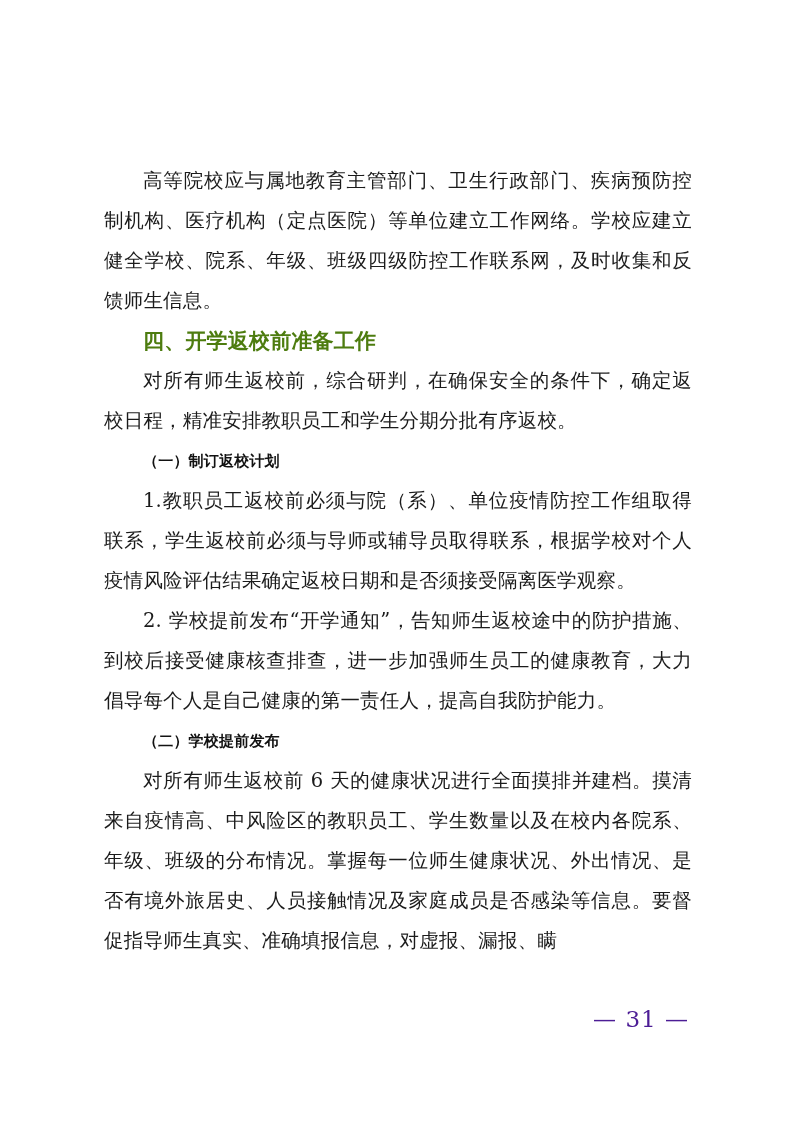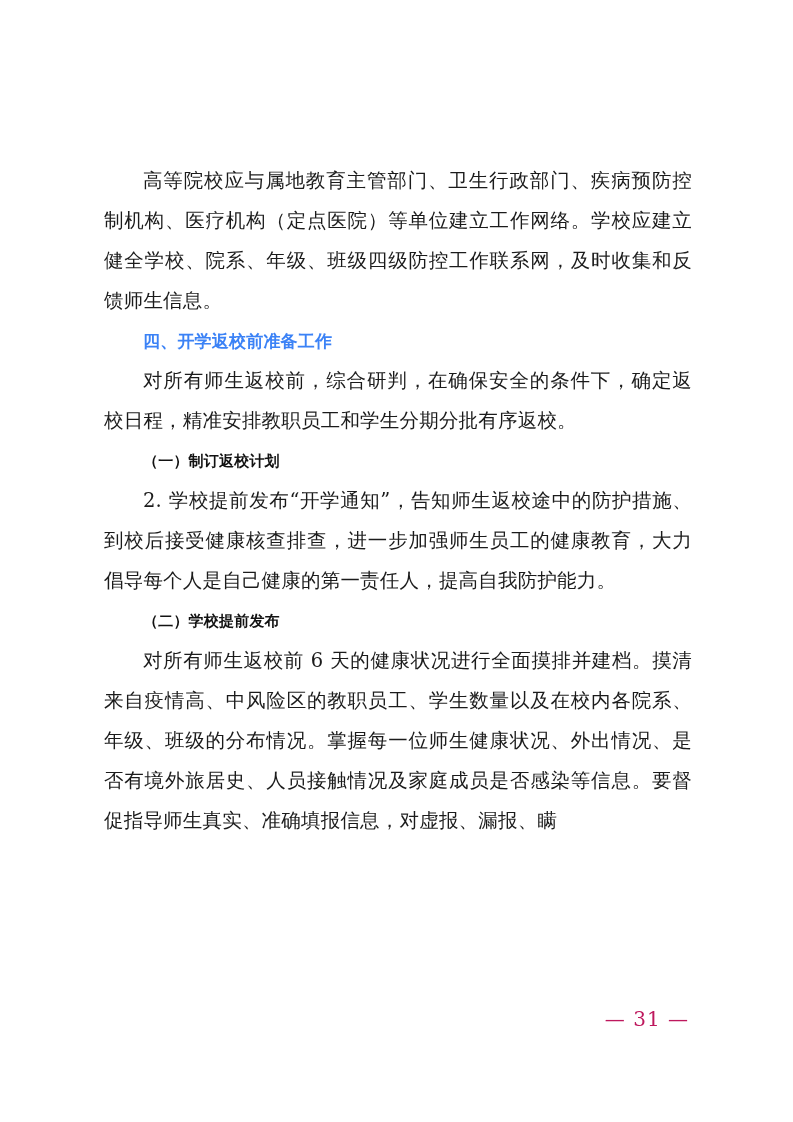--- a/index.html
+++ b/index.html
@@ -36,64 +36,65 @@
     text-align: justify;
     text-justify: inter-ideograph;
     letter-spacing: 0.2px;
     color: #1b1b1b;
   }
   p.body-text {
     text-indent: 39px;
   }
   h2.heading {
     margin: 0;
-    font-size: 17px;
+    font-size: 21px;
     line-height: 40px;
     font-weight: bold;
     text-indent: 39px;
     letter-spacing: 0.2px;
     font-family: "DejaVu Sans", "Liberation Sans", sans-serif;
-    color: #3b82f6;
+    color: #4d7c0f;
   }
   h3.subheading {
     margin: 0;
     font-size: 15px;
     line-height: 40px;
     font-weight: bold;
     text-indent: 39px;
     letter-spacing: 0.2px;
     font-family: "DejaVu Sans", "Liberation Sans", sans-serif;
     color: #121212;
   }
   .page-number {
     position: absolute;
     left: 0;
     top: 975px;
     width: 689px;
     text-align: right;
-    font-size: 20px;
+    font-size: 23px;
     line-height: 30px;
-    color: #be185d;
+    color: #4c1d95;
     letter-spacing: 1px;
   }
 </style>
 </head>
 <body>
 
 <div class="page">
   <div class="content">
 
     <p class="body-text">高等院校应与属地教育主管部门、卫生行政部门、疾病预防控制机构、医疗机构（定点医院）等单位建立工作网络。学校应建立健全学校、院系、年级、班级四级防控工作联系网，及时收集和反馈师生信息。</p>
 
     <h2 class="heading">四、开学返校前准备工作</h2>
 
     <p class="body-text">对所有师生返校前，综合研判，在确保安全的条件下，确定返校日程，精准安排教职员工和学生分期分批有序返校。</p>
 
     <h3 class="subheading">（一）制订返校计划</h3>
 
+    <p class="body-text">1.教职员工返校前必须与院（系）、单位疫情防控工作组取得联系，学生返校前必须与导师或辅导员取得联系，根据学校对个人疫情风险评估结果确定返校日期和是否须接受隔离医学观察。</p>
 
     <p class="body-text">2. 学校提前发布“开学通知”，告知师生返校途中的防护措施、到校后接受健康核查排查，进一步加强师生员工的健康教育，大力倡导每个人是自己健康的第一责任人，提高自我防护能力。</p>
 
     <h3 class="subheading">（二）学校提前发布</h3>
 
     <p class="body-text">对所有师生返校前 6 天的健康状况进行全面摸排并建档。摸清来自疫情高、中风险区的教职员工、学生数量以及在校内各院系、年级、班级的分布情况。掌握每一位师生健康状况、外出情况、是否有境外旅居史、人员接触情况及家庭成员是否感染等信息。要督促指导师生真实、准确填报信息，对虚报、漏报、瞒</p>
 
   </div>
 
   <div class="page-number">— 31 —</div>

